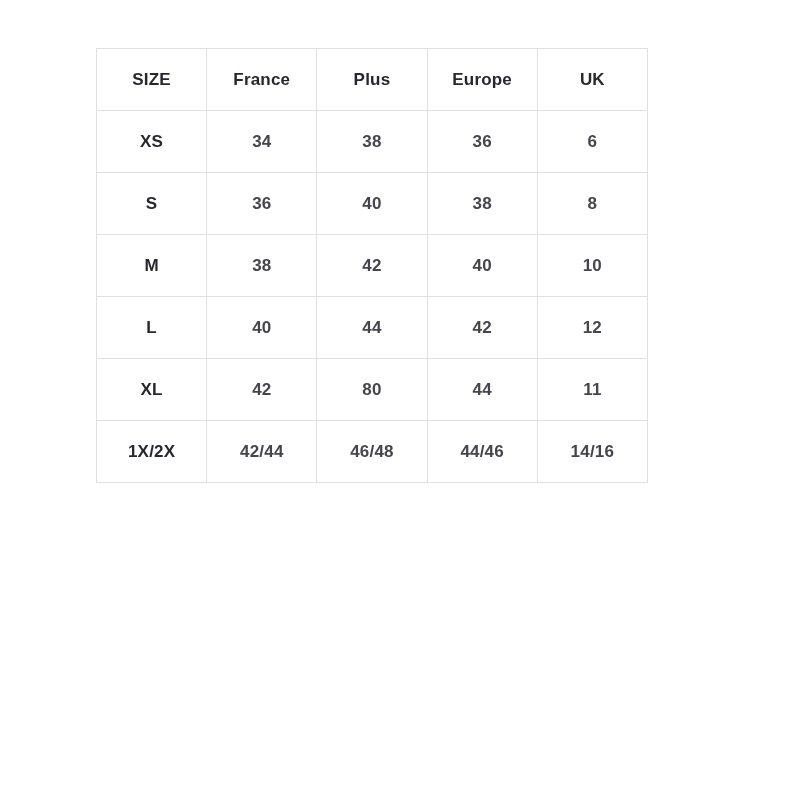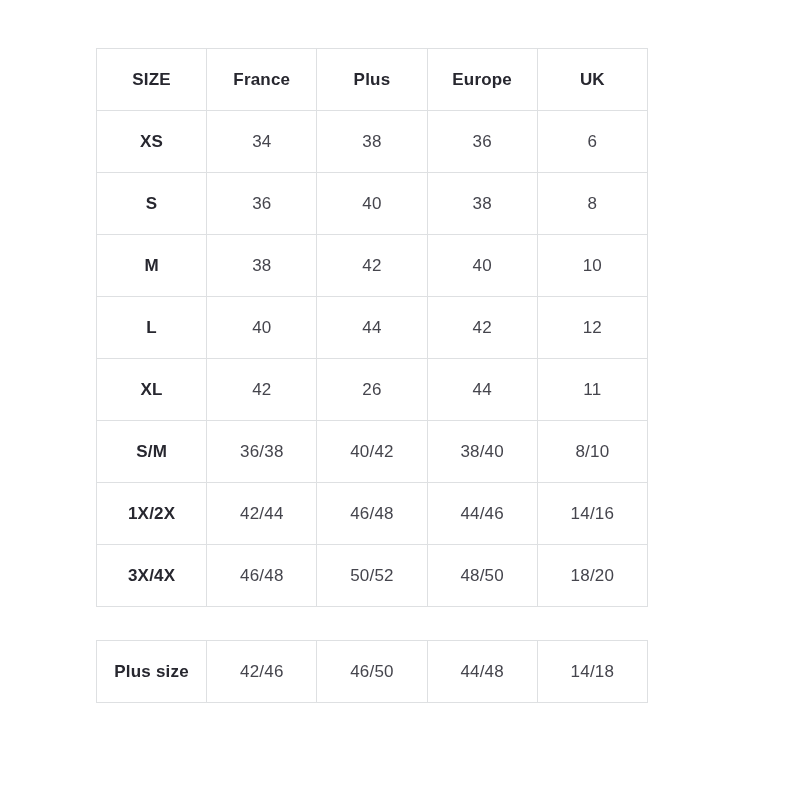--- a/index.html
+++ b/index.html
@@ -28,21 +28,21 @@
     text-align: center;
     vertical-align: middle;
     font-size: 17px;
     letter-spacing: 0.2px;
   }
   table.size-table th {
     font-weight: bold;
     color: #27272f;
   }
   table.size-table td {
-    font-weight: normal;
+    font-weight: bold;
     color: #45454d;
   }
   table.size-table.secondary {
     margin-top: 33px;
   }
 </style>
 </head>
 <body>
 
 <div class="chart-wrap">
@@ -82,53 +82,32 @@
       <tr>
         <th>L</th>
         <td>40</td>
         <td>44</td>
         <td>42</td>
         <td>12</td>
       </tr>
       <tr>
         <th>XL</th>
         <td>42</td>
-        <td>26</td>
+        <td>80</td>
         <td>44</td>
         <td>11</td>
-      </tr>
-      <tr>
-        <th>S/M</th>
-        <td>36/38</td>
-        <td>40/42</td>
-        <td>38/40</td>
-        <td>8/10</td>
       </tr>
       <tr>
         <th>1X/2X</th>
         <td>42/44</td>
         <td>46/48</td>
         <td>44/46</td>
         <td>14/16</td>
       </tr>
-      <tr>
-        <th>3X/4X</th>
-        <td>46/48</td>
-        <td>50/52</td>
-        <td>48/50</td>
-        <td>18/20</td>
-      </tr>
     </tbody>
   </table>
 
   <table class="size-table secondary">
     <tbody>
-      <tr>
-        <th>Plus size</th>
-        <td>42/46</td>
-        <td>46/50</td>
-        <td>44/48</td>
-        <td>14/18</td>
-      </tr>
     </tbody>
   </table>
 
 </div>
 
 </body></html>

